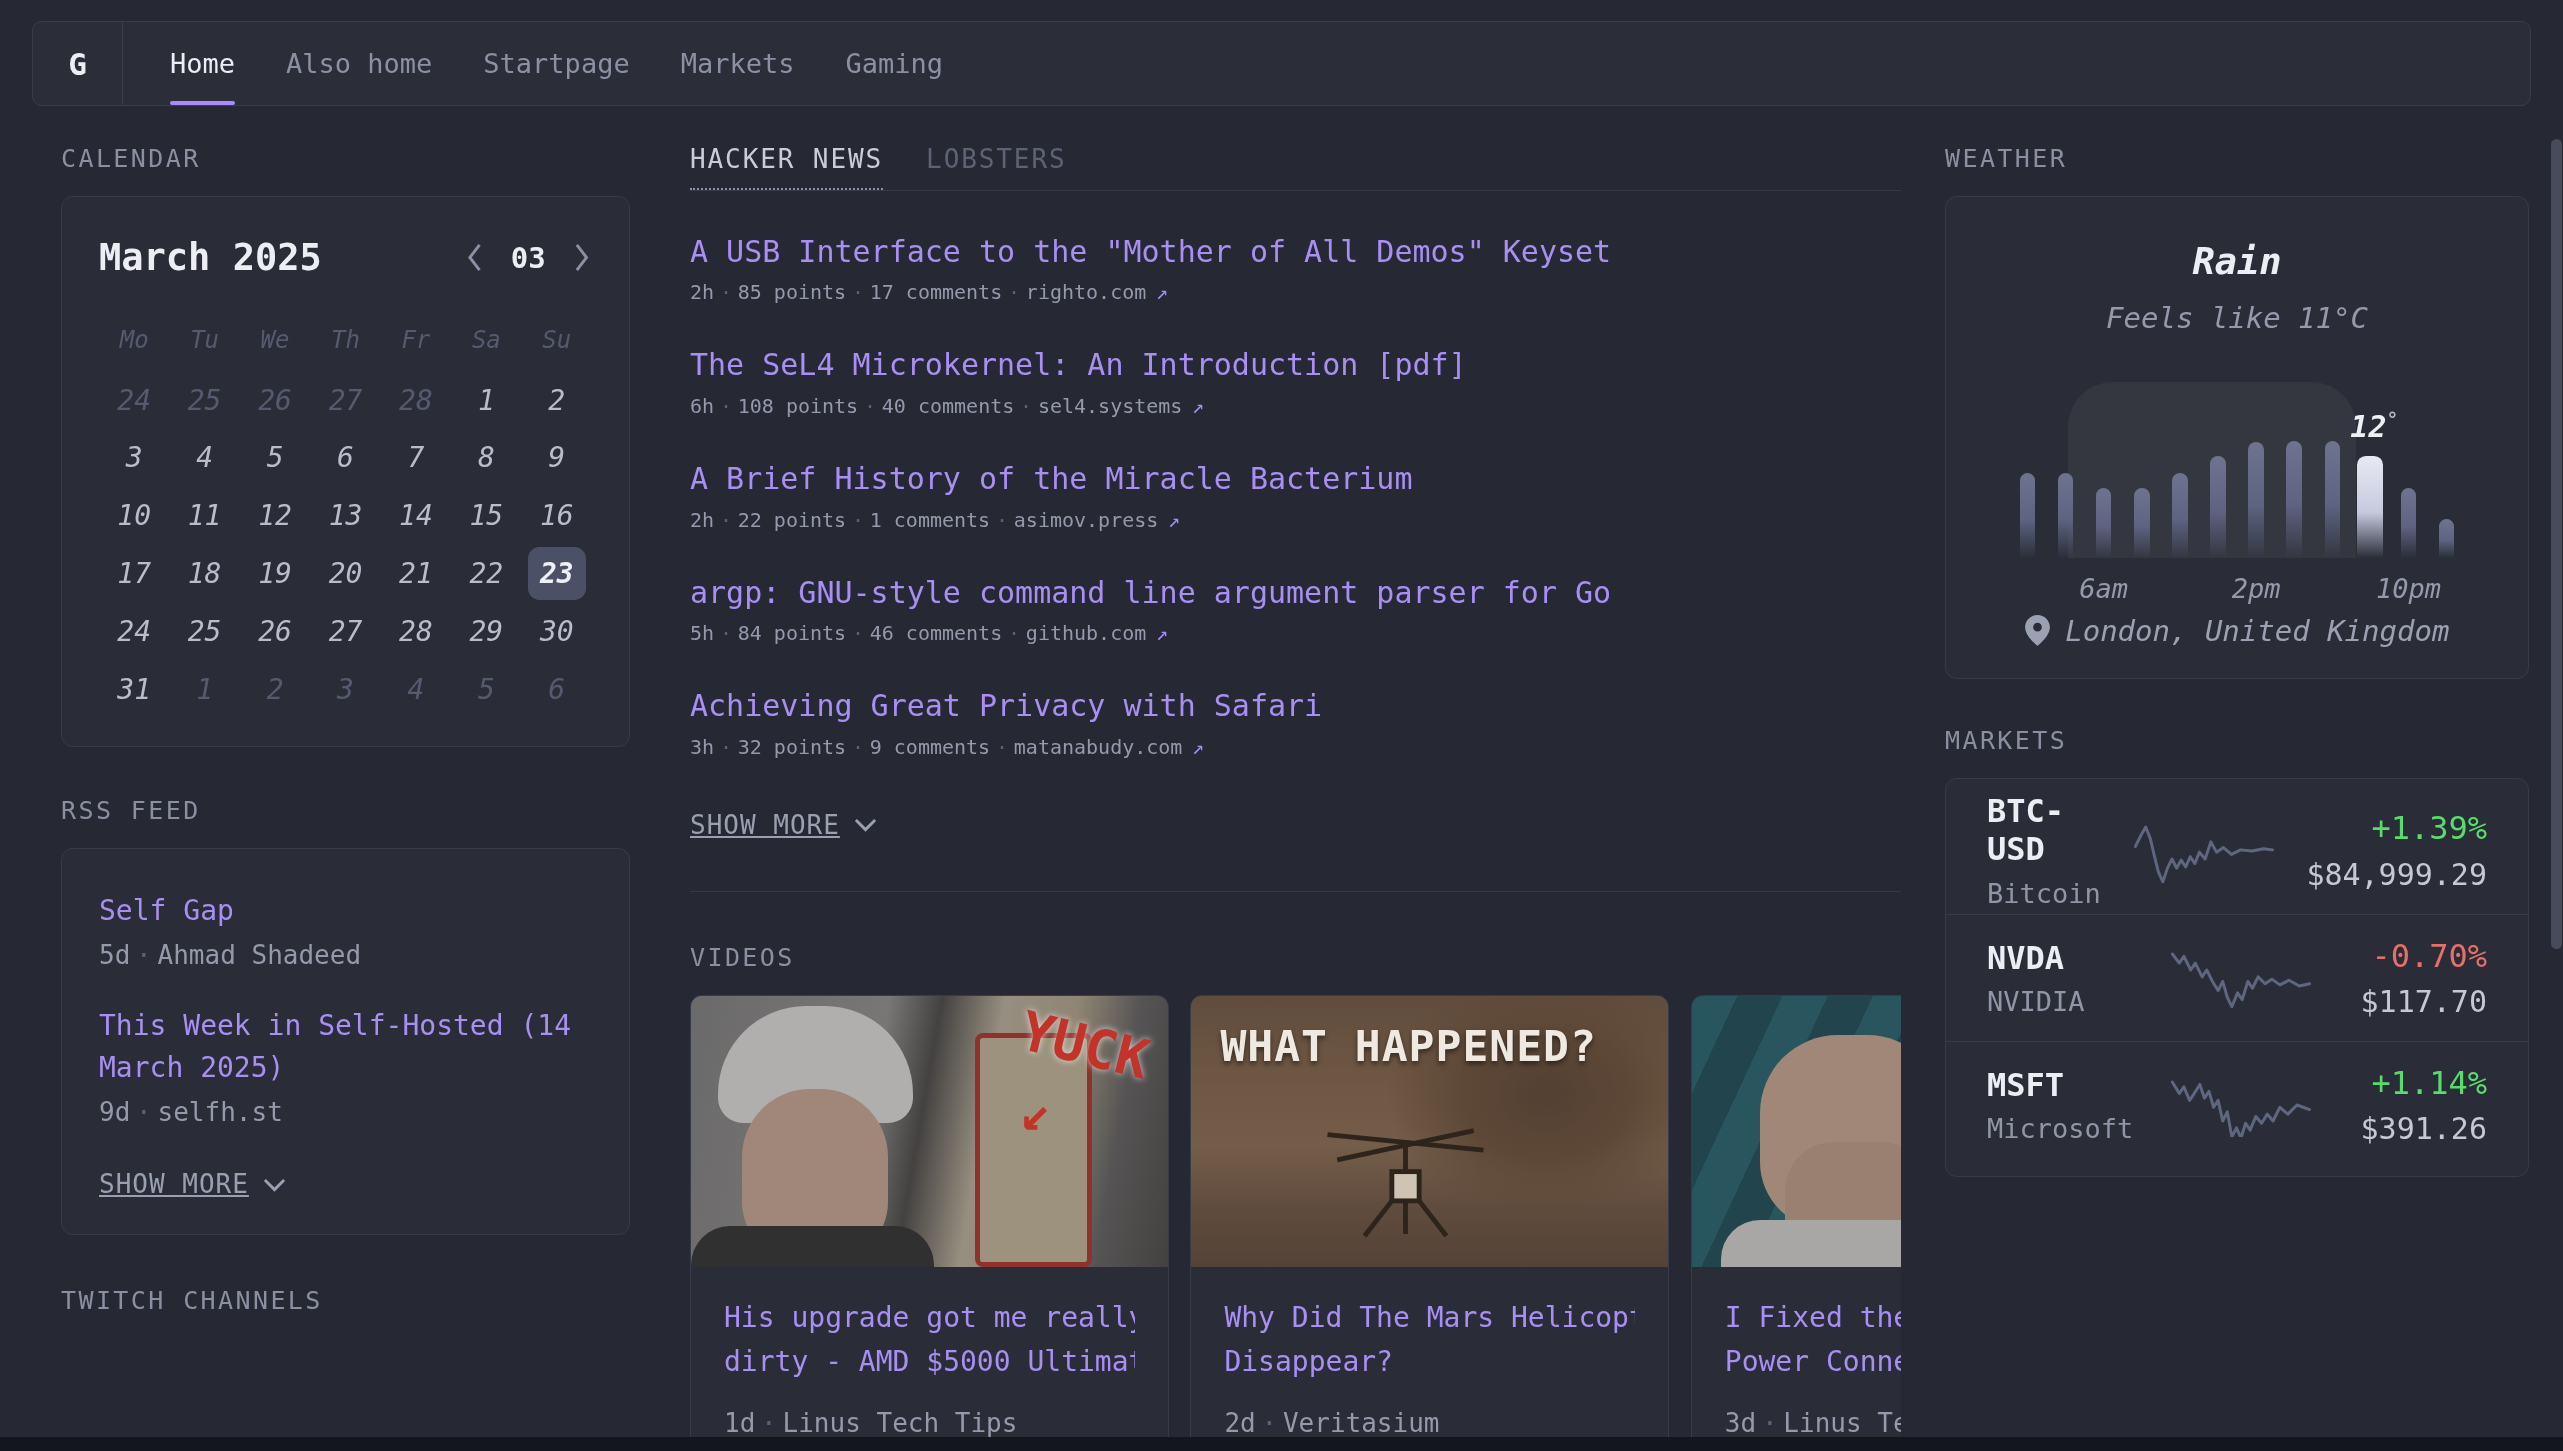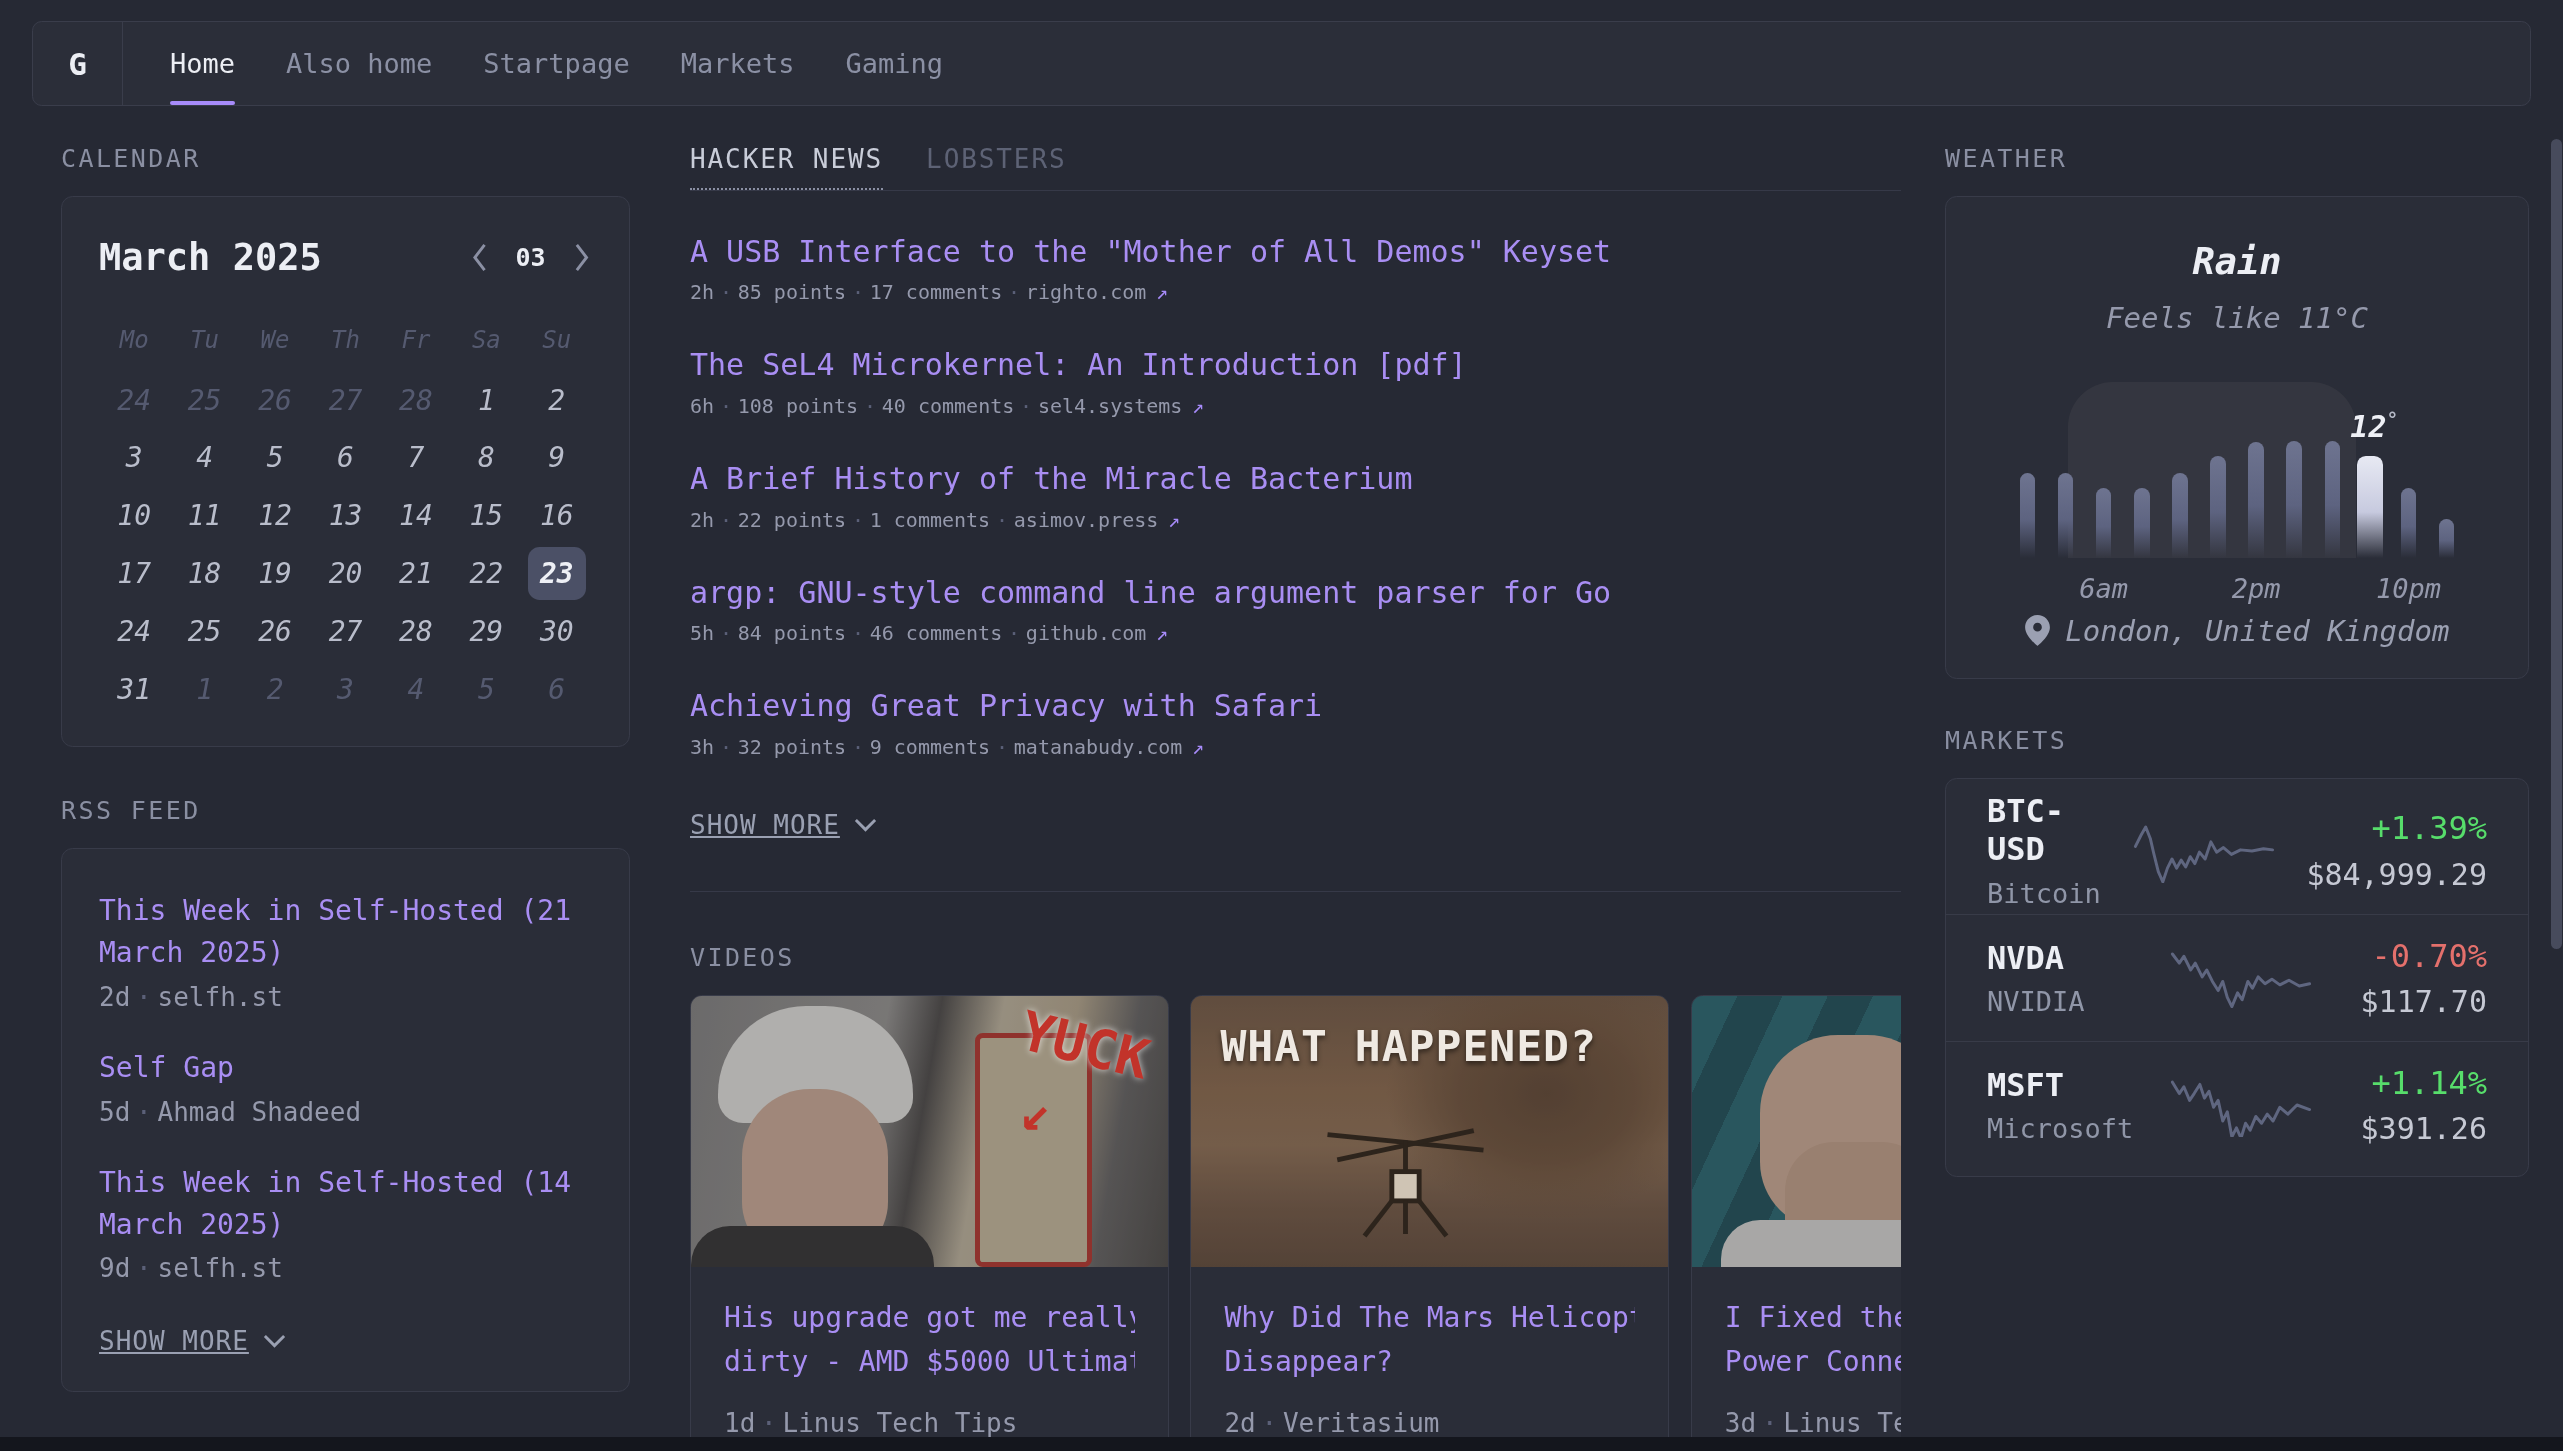--- a/index.html
+++ b/index.html
@@ -44,21 +44,21 @@
   .card {
     background:#2a2d38; border:1px solid #383b49; border-radius:11.7px;
   }
   
   .calendar-card { padding:39px 37px 29px; margin-bottom:49px; }
   .cal-head { display:flex; align-items:center; justify-content:space-between; margin-bottom:37px; }
   .cal-month { font-size:37px; font-weight:bold; color:#eceef4; }
   .cal-nav { display:flex; align-items:center; gap:25px; }
   .cal-nav-btn { display:flex; align-items:center; cursor:pointer; }
   .cal-nav-btn svg { stroke:#8b90a4; }
-  .cal-month-num { font-size:25px; font-weight:bold; color:#eceef4; }
+  .cal-month-num { font-size:29px; font-weight:bold; color:#eceef4; }
   .cal-grid { display:grid; grid-template-columns:repeat(7,1fr); row-gap:3.9px;font-style:italic; }
   .cal-dayname {
     text-align:center; font-size:24px; color:#555a70; height:47px;
     display:flex; align-items:center; justify-content:center; margin-bottom:5.8px;
   }
   .cal-cell {
     height:54px; display:flex; align-items:center; justify-content:center;
     font-size:28px; color:#b9bdcb; cursor:pointer;
   }
   .cal-cell.dim { color:#555a70; }
@@ -334,24 +334,20 @@
           <div class="cal-cell dim">
             <span>6</span>
           </div>
         </div>
     </div>
 
     <div class="section-heading">RSS FEED</div>
     <div class="card rss-card">
       <div>
           <div class="rss-item">
-            <div class="feed-title">This Week in Self-Hosted (21 March 2025)</div>
-            <div class="feed-meta"><span>2d</span><span class="meta-dot">·</span><span>selfh.st</span></div>
-          </div>
-          <div class="rss-item">
             <div class="feed-title">Self Gap</div>
             <div class="feed-meta"><span>5d</span><span class="meta-dot">·</span><span>Ahmad Shadeed</span></div>
           </div>
           <div class="rss-item">
             <div class="feed-title">This Week in Self-Hosted (14 March 2025)</div>
             <div class="feed-meta"><span>9d</span><span class="meta-dot">·</span><span>selfh.st</span></div>
           </div>
         </div>
       <div class="show-more">
         <span>SHOW MORE</span>

